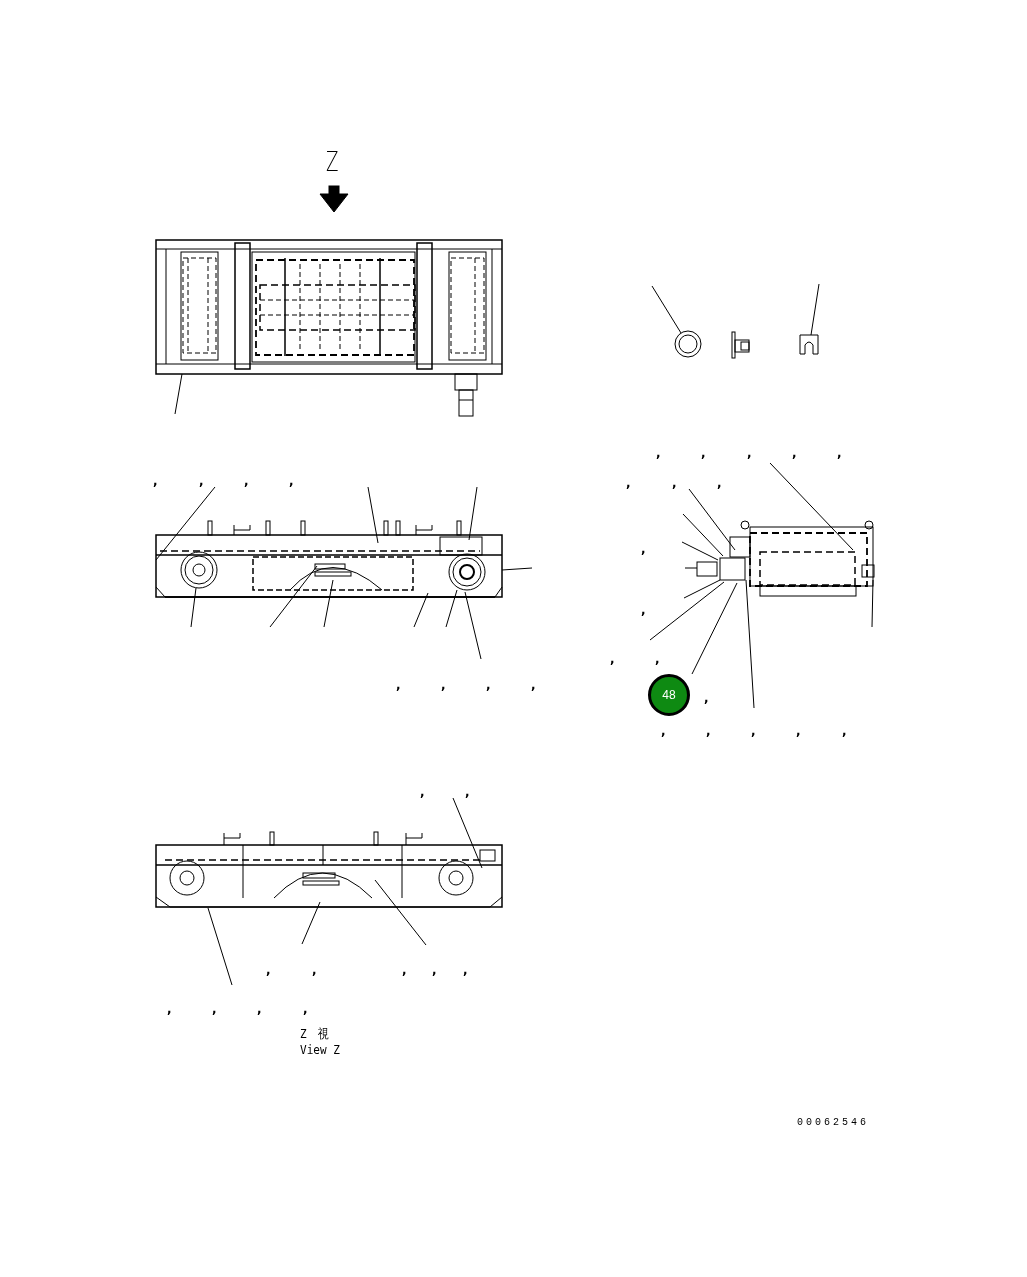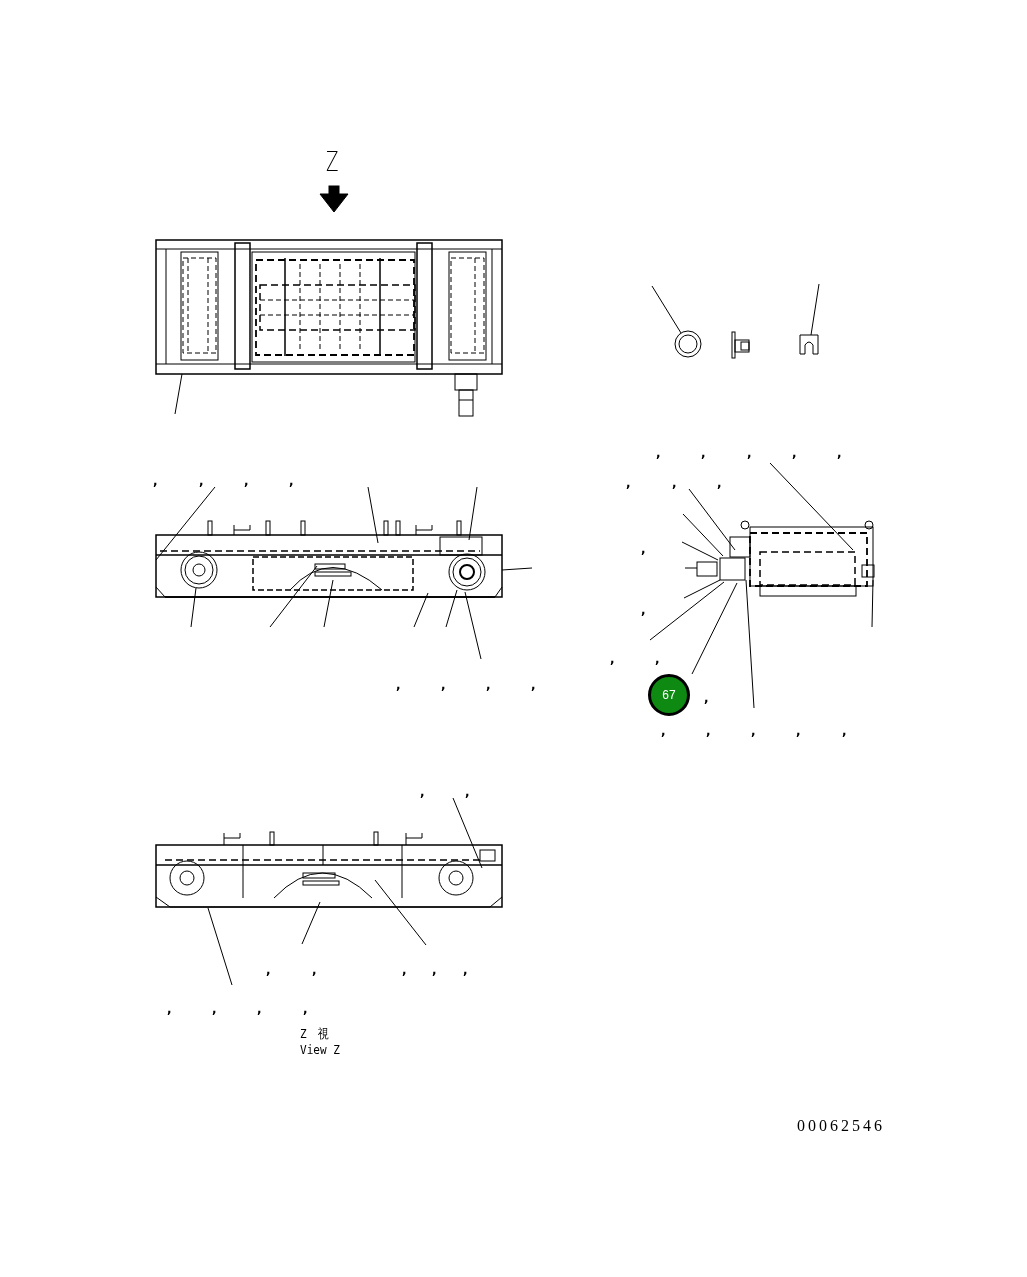--- a/index.html
+++ b/index.html
@@ -6,21 +6,21 @@
   body { width: 1027px; height: 1277px; position: relative; overflow: hidden;
          font-family: "DejaVu Sans Mono", monospace; color: #000; }
   svg.drawing { position: absolute; left: 0; top: 0; }
   .comma { position: absolute; font-family: "DejaVu Sans", sans-serif; font-size: 12px; font-weight: bold; color: #000; line-height: 1; }
   .callout { position: absolute; width: 36px; height: 36px; border-radius: 50%;
              border: 3px solid #000; background: #0e8a12; color: #fff;
              font-family: "Liberation Sans", sans-serif; font-size: 12px;
              display: flex; align-items: center; justify-content: center; box-sizing: content-box; cursor: pointer; }
   .zlabel { position: absolute; font-family: "DejaVu Sans", sans-serif; font-size: 26px; font-weight: 200; transform: scaleX(0.7); transform-origin: left top; }
   .viewz { position: absolute; font-family: "DejaVu Sans Mono", monospace; font-size: 13px; line-height: 16px; text-align: left; transform: scaleX(0.85); transform-origin: left top; }
-  .docnum { position: absolute; font-family: Liberation Serif, serif; font-size: 16px; letter-spacing: 3px; }
+  .docnum { position: absolute; font-family: Liberation Mono, monospace; font-size: 10px; letter-spacing: 3px; }
 </style>
 </head>
 <body>
 
 <svg class="drawing" width="1027" height="1277" viewBox="0 0 1027 1277" xmlns="http://www.w3.org/2000/svg" fill="none" stroke="#000" stroke-width="1">
 
   <g>
     <rect x="329" y="186" width="10" height="8" fill="#000"></rect>
     <polygon points="320,194 348,194 334,212" fill="#000"></polygon>
   </g>
@@ -169,21 +169,21 @@
 
 <div class="zlabel" style="left:326px;top:147px;">Z</div>
 
 <div class="viewz" style="left:300px;top:1026px;">
   <div>Z　視</div>
   <div>View Z</div>
 </div>
 
 <div class="docnum" style="left:797px;top:1117px;">00062546</div>
 
-<div class="callout" style="left:648px;top:674px;">67</div>
+<div class="callout" style="left:648px;top:674px;">48</div>
 
 <div>
   <span class="comma" style="left:153px;top:475px;">,</span>
   <span class="comma" style="left:199px;top:475px;">,</span>
   <span class="comma" style="left:244px;top:475px;">,</span>
   <span class="comma" style="left:289px;top:475px;">,</span>
 
   <span class="comma" style="left:656px;top:447px;">,</span>
   <span class="comma" style="left:701px;top:447px;">,</span>
   <span class="comma" style="left:747px;top:447px;">,</span>

